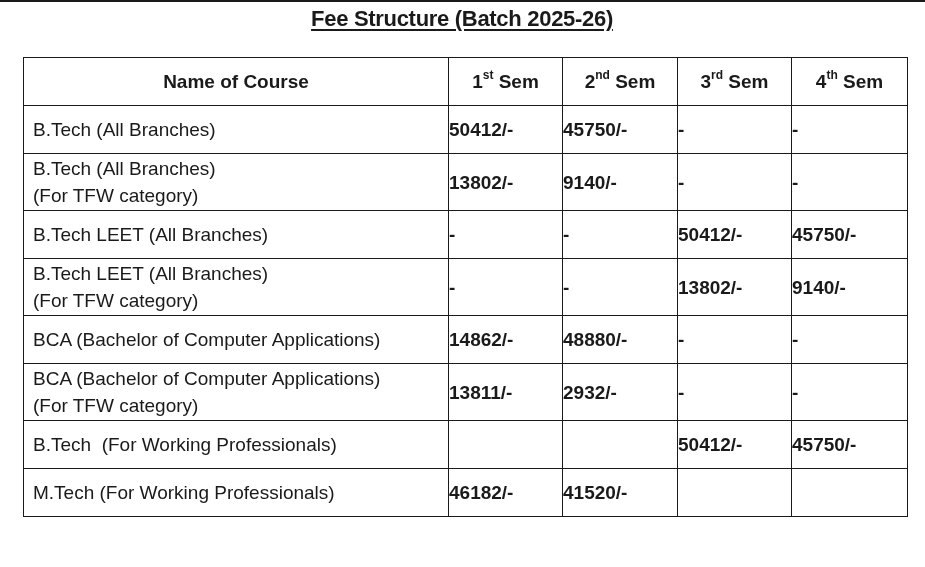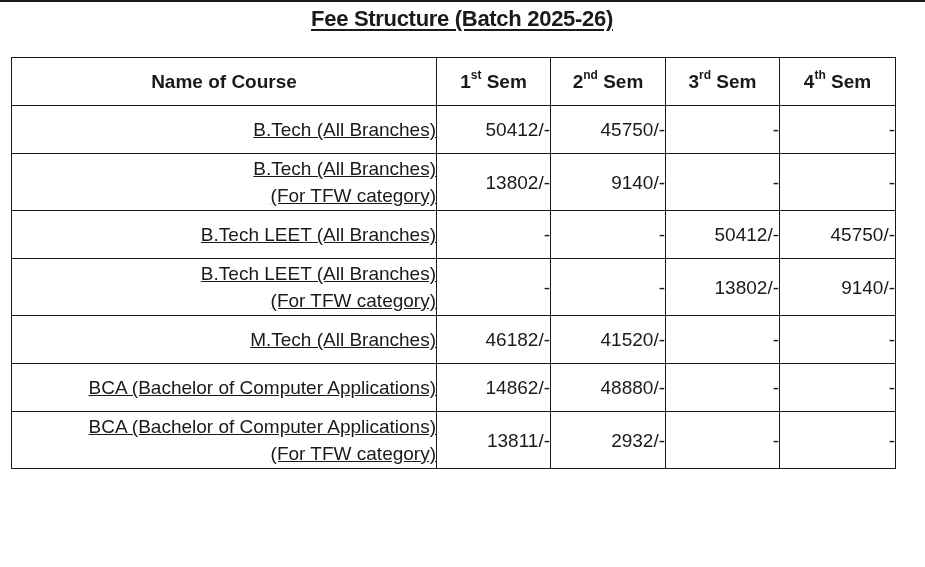--- a/index.html
+++ b/index.html
@@ -33,21 +33,21 @@
       letter-spacing: -0.3px;
       line-height: 30px;
     }
     .doc-title span {
       text-decoration: underline;
       text-decoration-thickness: 2px;
       text-underline-offset: 3px;
     }
     table.fee-table {
       position: absolute;
-      left: 11px;
+      left: 23px;
       top: 57px;
       width: 884px;
       border-collapse: collapse;
       table-layout: fixed;
     }
     .fee-table th, .fee-table td {
       border: 1.5px solid #1a1a1a;
       font-size: 19px;
       line-height: 27px;
       padding: 0;
@@ -59,26 +59,26 @@
       text-align: center;
       font-size: 19px;
     }
     .fee-table th sup {
       font-size: 12px;
       line-height: 0;
       position: relative;
       top: -2px;
     }
     .fee-table td.course {
-      text-align: right;
+      text-align: left;
       padding-left: 9px;
-      text-decoration: underline;
     }
     .fee-table td.val {
-      text-align: right;
+      text-align: left;
+      font-weight: bold;
     }
     .fee-table tr.single td { height: 47px; }
     .fee-table tr.double td { height: 56px; }
     .course-line { display: block; }
   </style>
 </head>
 <body>
 
 <div class="top-bar"></div>
 
@@ -137,40 +137,49 @@
           <span class="course-line">B.Tech LEET (All Branches)</span>
           <span class="course-line">(For TFW category)</span>
         </td>
       <td class="val">-</td>
       <td class="val">-</td>
       <td class="val">13802/-</td>
       <td class="val">9140/-</td>
     </tr>
     <tr class="single">
       <td class="course">
-          <span class="course-line">M.Tech (All Branches)</span>
-        </td>
-      <td class="val">46182/-</td>
-      <td class="val">41520/-</td>
-      <td class="val">-</td>
-      <td class="val">-</td>
-    </tr>
-    <tr class="single">
-      <td class="course">
           <span class="course-line">BCA (Bachelor of Computer Applications)</span>
         </td>
       <td class="val">14862/-</td>
       <td class="val">48880/-</td>
       <td class="val">-</td>
       <td class="val">-</td>
     </tr>
     <tr class="double">
       <td class="course">
           <span class="course-line">BCA (Bachelor of Computer Applications)</span>
           <span class="course-line">(For TFW category)</span>
         </td>
       <td class="val">13811/-</td>
       <td class="val">2932/-</td>
       <td class="val">-</td>
       <td class="val">-</td>
     </tr>
+    <tr class="single">
+      <td class="course">
+          <span class="course-line" style="white-space:pre">B.Tech  (For Working Professionals)</span>
+        </td>
+      <td class="val"></td>
+      <td class="val"></td>
+      <td class="val">50412/-</td>
+      <td class="val">45750/-</td>
+    </tr>
+    <tr class="single">
+      <td class="course">
+          <span class="course-line">M.Tech (For Working Professionals)</span>
+        </td>
+      <td class="val">46182/-</td>
+      <td class="val">41520/-</td>
+      <td class="val"></td>
+      <td class="val"></td>
+    </tr>
   </tbody>
 </table>
 
 </body></html>

